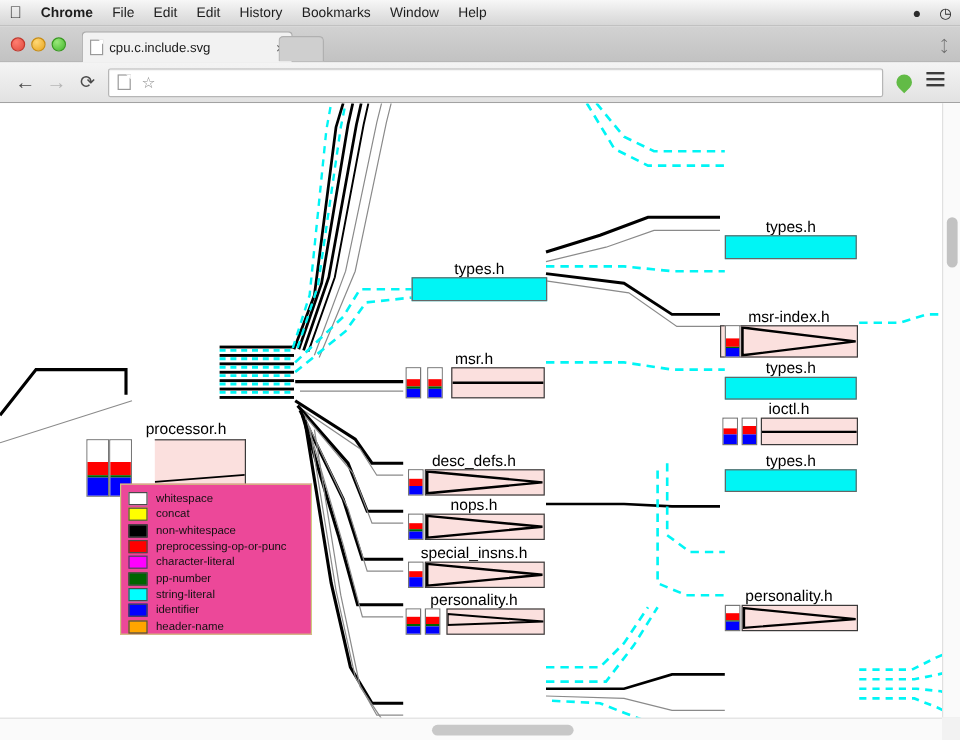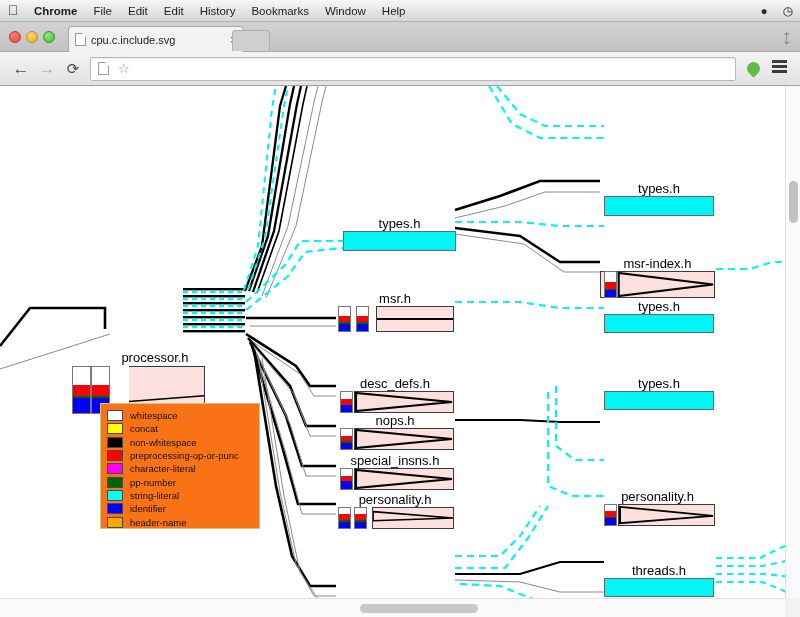--- a/index.html
+++ b/index.html
@@ -167,21 +167,21 @@
   }
   .stack i { display: block; width: 100%; }
   .sw-white { background: #ffffff; }
   .sw-red { background: #ff0000; }
   .sw-blue { background: #0000ff; }
   .sw-green { background: #006400; }
 
   
   #legend {
     position: absolute; left: 100px; top: 317px; width: 160px; height: 126px;
-    background: #f97316; border: 1px solid #cfc97f;
+    background: #ec4899; border: 1px solid #cfc97f;
     padding: 5px 6px; 
   }
   #legend .row { display: flex; align-items: center; height: 13.3px; }
   #legend .chip {
     width: 16px; height: 11px; border: 1px solid #4a4a4a; margin-right: 7px; flex: none;
   }
   #legend .txt { font-size: 9.5px; color: #111; white-space: nowrap; }
 </style>
 </head>
 <body>
@@ -365,20 +365,38 @@
       <i class="sw-green" style="height:6%"></i>
         <i class="sw-blue" style="height:30%"></i>
     </div>
   </div>
 
   <div class="node" style="left:604px; top:228px; width:110px; height:19px;">
     <div class="label">types.h</div>
     <div class="body cyanbox"></div>
   </div>
 
+  <div class="node" style="left:600px; top:262px; width:115px; height:23px;">
+    <div class="label">ioctl.h</div>
+    <div class="body pinkbox" style="left:34px; width:81px;">
+      <svg width="100%" height="100%" viewBox="0 0 81 23" preserveAspectRatio="none">
+        <line x1="0" y1="12" x2="81" y2="12" stroke="#000" stroke-width="2"></line>
+      </svg>
+    </div>
+    <div class="stack" style="left:2px;">
+      <i class="sw-white" style="height:36%"></i>
+        <i class="sw-red" style="height:28%"></i>
+      <i class="sw-blue" style="height:36%"></i>
+    </div>
+    <div class="stack" style="left:18px;">
+      <i class="sw-white" style="height:30%"></i>
+        <i class="sw-red" style="height:34%"></i>
+      <i class="sw-blue" style="height:36%"></i>
+    </div>
+  </div>
 
   <div class="node" style="left:336px; top:305px; width:118px; height:22px;">
     <div class="label">desc_defs.h</div>
     <div class="body pinkbox" style="left:18px; width:100px;">
       <svg width="100%" height="100%" viewBox="0 0 100 22" preserveAspectRatio="none">
         <polygon points="1,1 99,11 1,21" fill="none" stroke="#000" stroke-width="2.2"></polygon>
       </svg>
     </div>
     <div class="stack" style="left:4px;">
       <i class="sw-white" style="height:36%"></i>
@@ -451,24 +469,20 @@
     </div>
     <div class="stack" style="left:4px;">
       <i class="sw-white" style="height:28%"></i>
         <i class="sw-red" style="height:30%"></i>
       <i class="sw-green" style="height:8%"></i>
         <i class="sw-blue" style="height:34%"></i>
     </div>
   </div>
 
 
-  <div class="node" style="left:604px; top:492px; width:110px; height:19px;">
-    <div class="label">threads.h</div>
-    <div class="body cyanbox"></div>
-  </div>
 
   <div class="node" style="left:105px; top:280px; width:100px; height:48px;">
     <div class="label" style="bottom:102%;">processor.h</div>
     <div class="body pinkbox" style="left:24px; width:76px; border-left:none;">
       <svg width="100%" height="100%" viewBox="0 0 76 48" preserveAspectRatio="none">
         <line x1="0" y1="36" x2="76" y2="30" stroke="#000" stroke-width="1.6"></line>
       </svg>
     </div>
     <div class="stack" style="left:-33px; width:19px;">
       <i class="sw-white" style="height:40%"></i>

